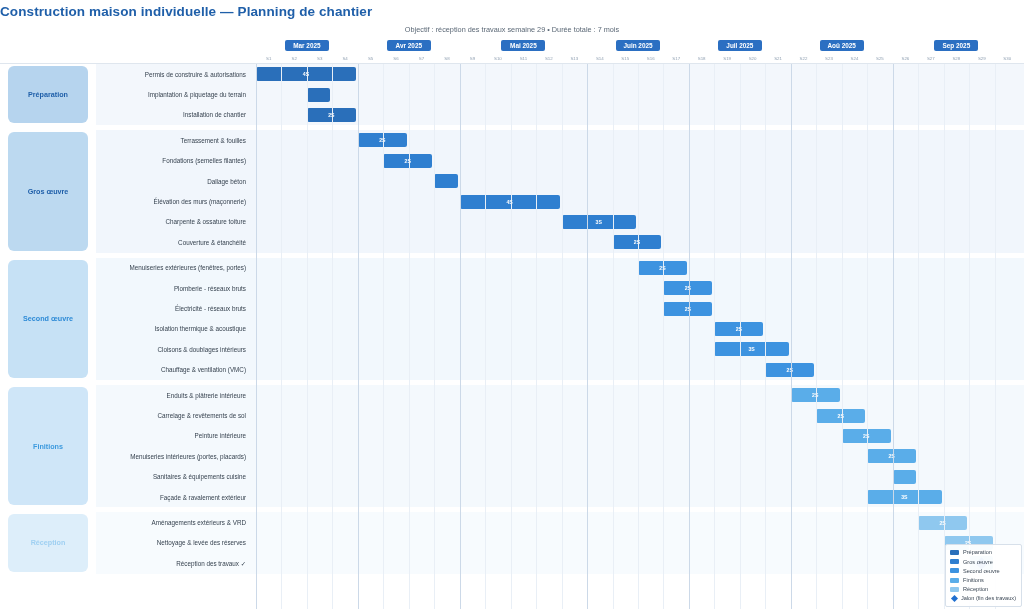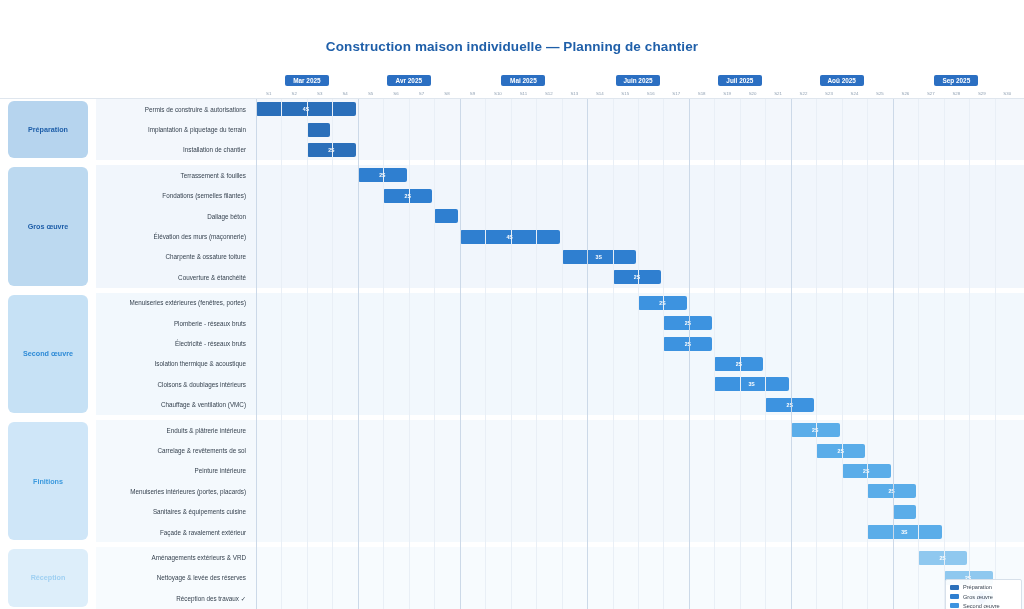--- a/index.html
+++ b/index.html
@@ -6,27 +6,26 @@
   html, body {
     width: 1024px; height: 609px;
     background: #ffffff;
     font-family: "Liberation Sans", sans-serif;
     overflow: hidden;
   }
   #root { position: relative; width: 1024px; height: 609px; }
 
   
   .chart-title {
-    text-align: center;
+    text-align: left;
     font-size: 13.5px;
     font-weight: bold;
     color: #1f5fa9;
     padding-top: 4px;
     letter-spacing: .1px;
-    margin-top: 35px;
   }
   .chart-subtitle {
     text-align: center;
     font-size: 7.3px;
     color: #5b6876;
     padding-top: 6px;
   }
 
   
   .frame {
@@ -143,20 +142,21 @@
     flex: none;
   }
   .legend-label { font-size: 5.6px; color: #3a4654; white-space: nowrap; }
 </style>
 </head>
 <body>
 
 <div id="root">
 
   <div class="chart-title">Construction maison individuelle — Planning de chantier</div>
+  <div class="chart-subtitle">Objectif : réception des travaux semaine 29 • Durée totale : 7 mois</div>
 
   <div class="frame">
     <div class="months-row" id="months-row">
         <div class="month-badge" style="left: 284.933px; width: 44px;">Mar 2025</div>
         <div class="month-badge" style="left: 386.8px; width: 44px;">Avr 2025</div>
         <div class="month-badge" style="left: 501.4px; width: 44px;">Mai 2025</div>
         <div class="month-badge" style="left: 616px; width: 44px;">Juin 2025</div>
         <div class="month-badge" style="left: 717.867px; width: 44px;">Juil 2025</div>
         <div class="month-badge" style="left: 819.733px; width: 44px;">Aoû 2025</div>
         <div class="month-badge" style="left: 934.333px; width: 44px;">Sep 2025</div>

